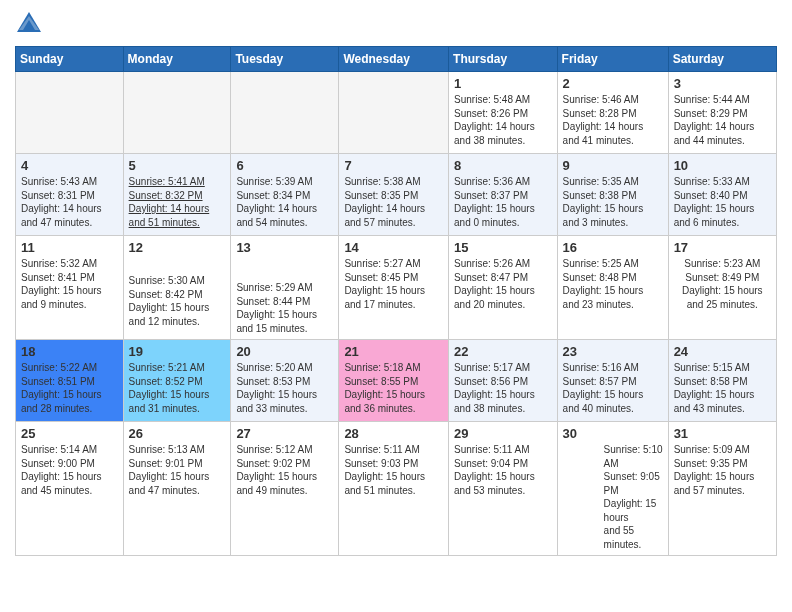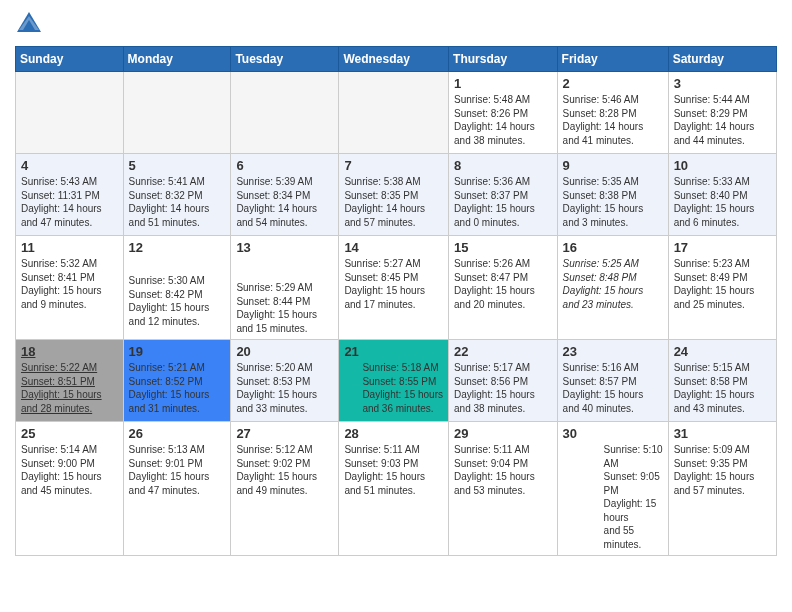--- a/index.html
+++ b/index.html
@@ -162,27 +162,27 @@
             <div class="day-info" style="white-space: pre-line;">Sunrise: 5:44 AM
 Sunset: 8:29 PM
 Daylight: 14 hours
 and 44 minutes.</div>
           </td>
         </tr>
         <tr>
           <td style="background: rgb(238, 243, 251);">
             <span class="day-number">4</span>
             <div class="day-info" style="white-space: pre-line;">Sunrise: 5:43 AM
-Sunset: 11:31 PM
+Sunset: 8:31 PM
 Daylight: 14 hours
 and 47 minutes.</div>
           </td>
           <td style="background: rgb(238, 243, 251);">
             <span class="day-number">5</span>
-            <div class="day-info" style="white-space: pre-line;">Sunrise: 5:41 AM
+            <div class="day-info" style="white-space: pre-line; text-decoration: underline;">Sunrise: 5:41 AM
 Sunset: 8:32 PM
 Daylight: 14 hours
 and 51 minutes.</div>
           </td>
           <td style="background: rgb(238, 243, 251);">
             <span class="day-number">6</span>
             <div class="day-info" style="white-space: pre-line;">Sunrise: 5:39 AM
 Sunset: 8:34 PM
 Daylight: 14 hours
 and 54 minutes.</div>
@@ -247,58 +247,58 @@
           </td>
           <td>
             <span class="day-number">15</span>
             <div class="day-info" style="white-space: pre-line;">Sunrise: 5:26 AM
 Sunset: 8:47 PM
 Daylight: 15 hours
 and 20 minutes.</div>
           </td>
           <td>
             <span class="day-number">16</span>
-            <div class="day-info" style="white-space: pre-line; font-style: italic;">Sunrise: 5:25 AM
+            <div class="day-info" style="white-space: pre-line;">Sunrise: 5:25 AM
 Sunset: 8:48 PM
 Daylight: 15 hours
 and 23 minutes.</div>
           </td>
           <td>
             <span class="day-number">17</span>
-            <div class="day-info" style="white-space: pre-line;">Sunrise: 5:23 AM
+            <div class="day-info" style="white-space: pre-line; text-align: center;">Sunrise: 5:23 AM
 Sunset: 8:49 PM
 Daylight: 15 hours
 and 25 minutes.</div>
           </td>
         </tr>
         <tr>
-          <td style="background: #a3a3a3; text-decoration: underline;">
+          <td style="background: #3b82f6;">
             <span class="day-number">18</span>
             <div class="day-info" style="white-space: pre-line;">Sunrise: 5:22 AM
 Sunset: 8:51 PM
 Daylight: 15 hours
 and 28 minutes.</div>
           </td>
-          <td style="background: #3b82f6;">
+          <td style="background: #7dd3fc;">
             <span class="day-number">19</span>
             <div class="day-info" style="white-space: pre-line;">Sunrise: 5:21 AM
 Sunset: 8:52 PM
 Daylight: 15 hours
 and 31 minutes.</div>
           </td>
           <td style="background: rgb(238, 243, 251);">
             <span class="day-number">20</span>
             <div class="day-info" style="white-space: pre-line;">Sunrise: 5:20 AM
 Sunset: 8:53 PM
 Daylight: 15 hours
 and 33 minutes.</div>
           </td>
-          <td style="background: #14b8a6;">
+          <td style="background: #f9a8d4;">
             <span class="day-number">21</span>
-            <div class="day-info" style="white-space: pre-line; margin-left: 18px;">Sunrise: 5:18 AM
+            <div class="day-info" style="white-space: pre-line;">Sunrise: 5:18 AM
 Sunset: 8:55 PM
 Daylight: 15 hours
 and 36 minutes.</div>
           </td>
           <td style="background: rgb(238, 243, 251);">
             <span class="day-number">22</span>
             <div class="day-info" style="white-space: pre-line;">Sunrise: 5:17 AM
 Sunset: 8:56 PM
 Daylight: 15 hours
 and 38 minutes.</div>

